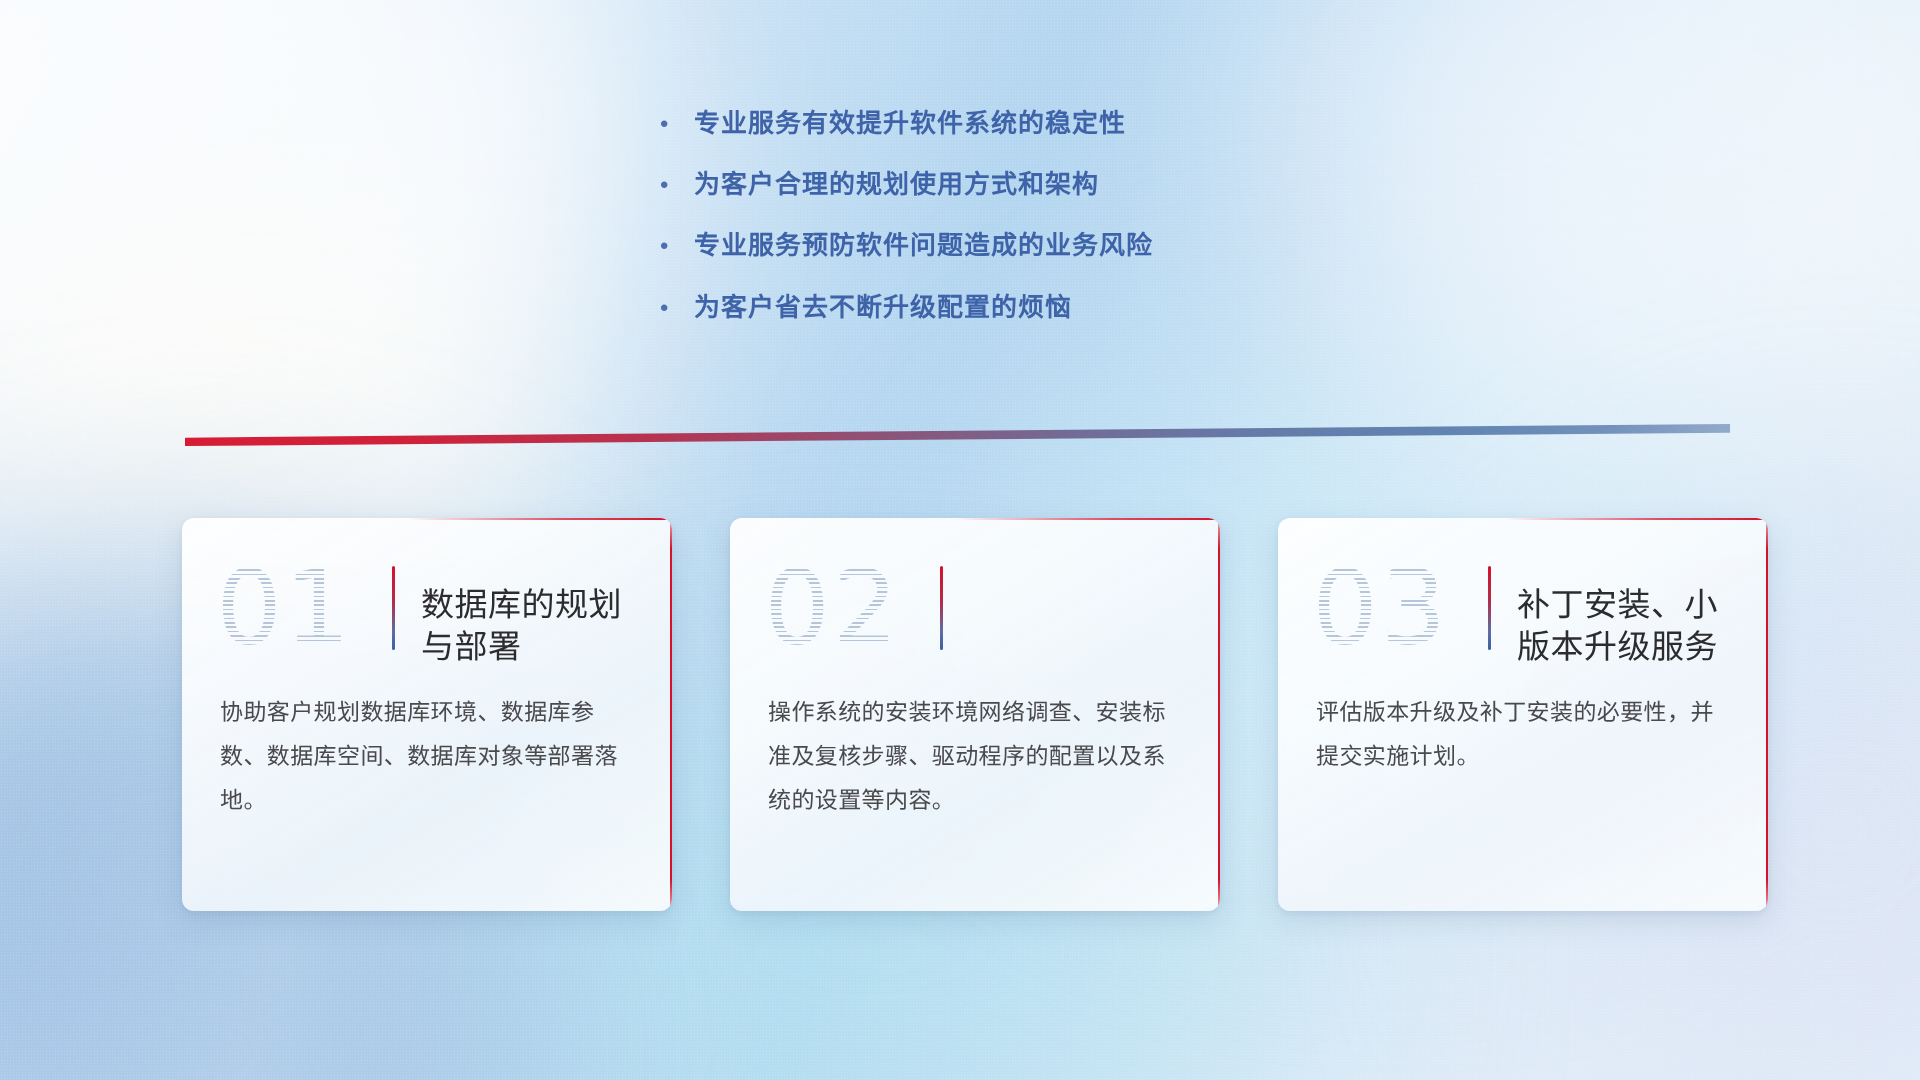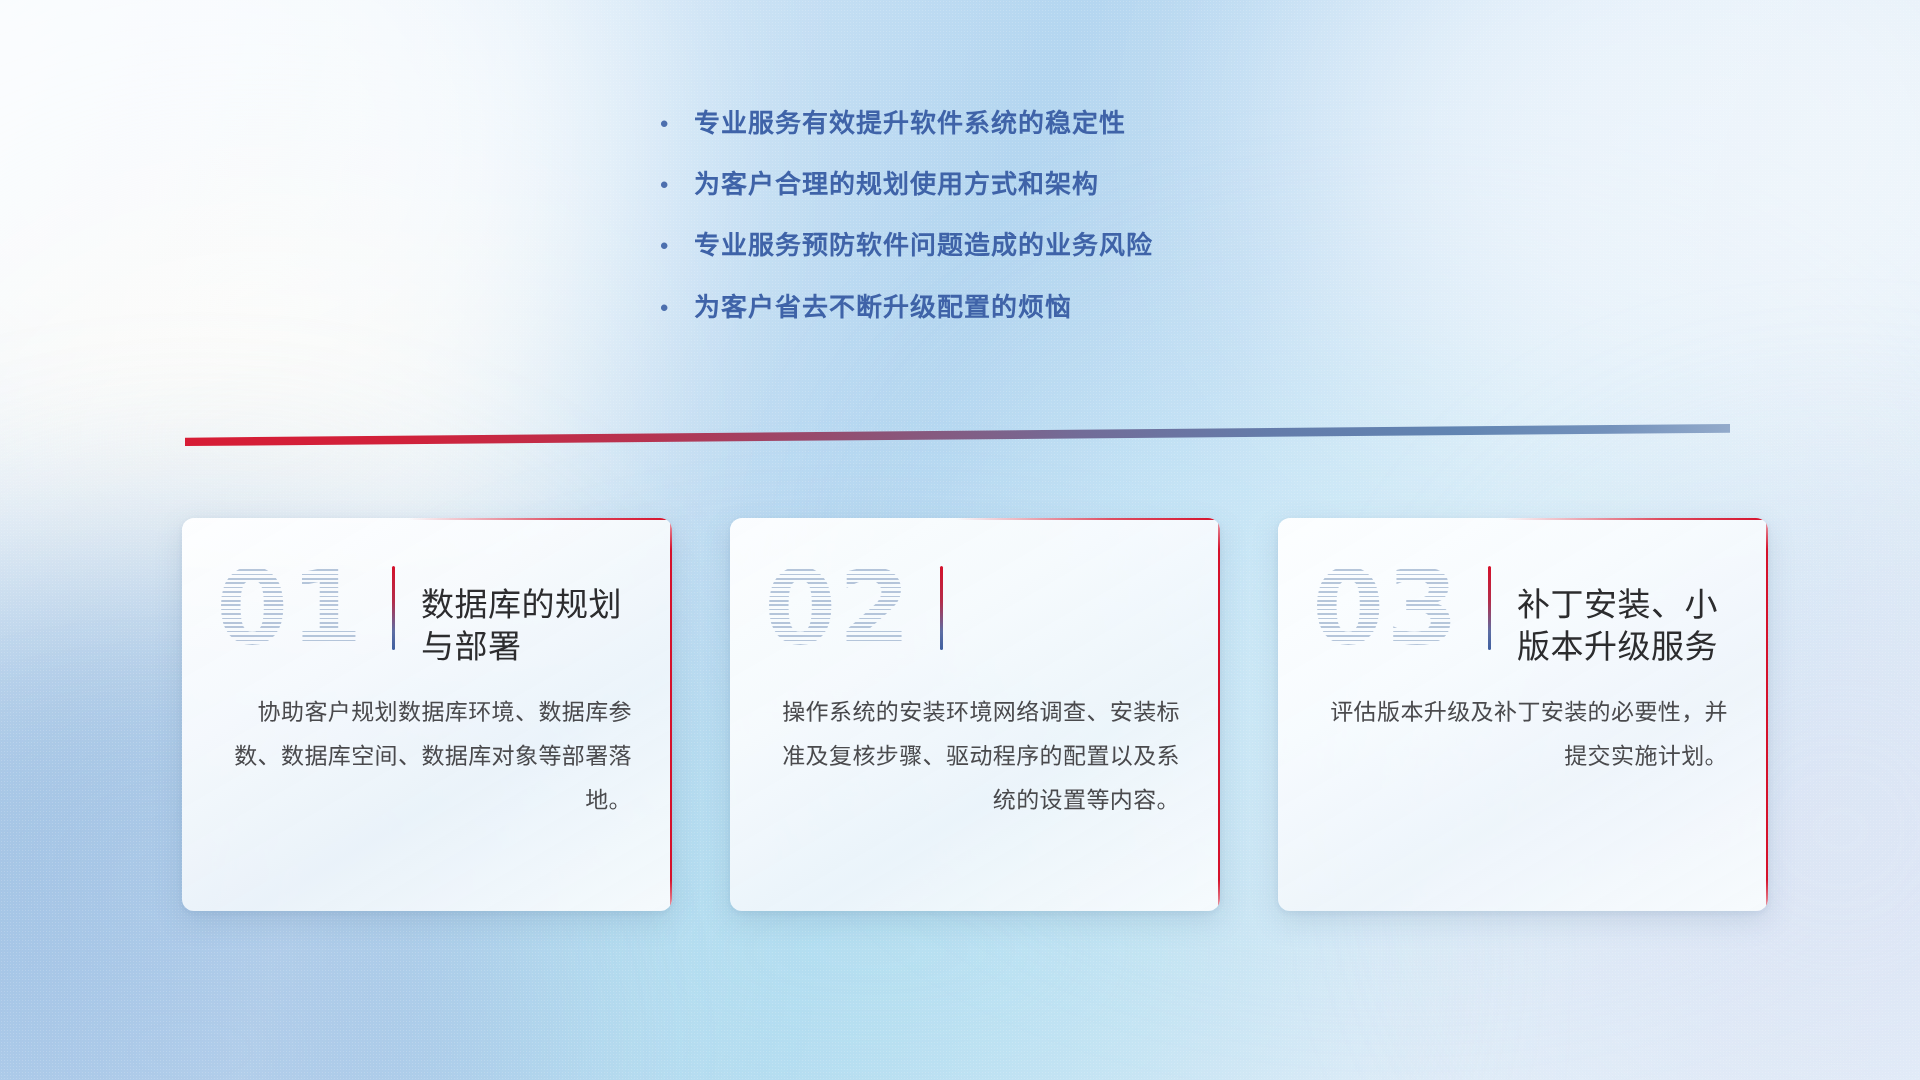--- a/index.html
+++ b/index.html
@@ -212,21 +212,21 @@
     position: relative;
     display: flex;
     align-items: center;
     padding: 34px 30px 0 34px;
     height: 146px;
     box-sizing: border-box;
   }
   .card-number {
     position: relative;
     font-size: 104px;
-    font-weight: 700;
+    font-weight: 400;
     letter-spacing: 2px;
     line-height: 1;
     color: transparent;
     background-image: repeating-linear-gradient(
       180deg,
       #8ca4c4 0px, #8ca4c4 1.6px,
       rgba(255,255,255,0) 1.6px, rgba(255,255,255,0) 4.4px);
     -webkit-background-clip: text;
     background-clip: text;
     opacity: 0.62;
@@ -250,21 +250,20 @@
     font-weight: 500;
     letter-spacing: 0.5px;
     margin-top: 36px;
   }
   .card-body {
     padding: 26px 40px 0 38px;
     font-size: 23px;
     line-height: 1.92;
     color: #4a4a4d;
     letter-spacing: 0.4px;
-    text-align: right;
   }
 </style>
 </head>
 <body>
 
 <div class="bg-root">
   <div class="bg-blob blob-a"></div>
   <div class="bg-blob blob-b"></div>
   <div class="bg-blob blob-c"></div>
   <div class="bg-blob blob-d"></div>

